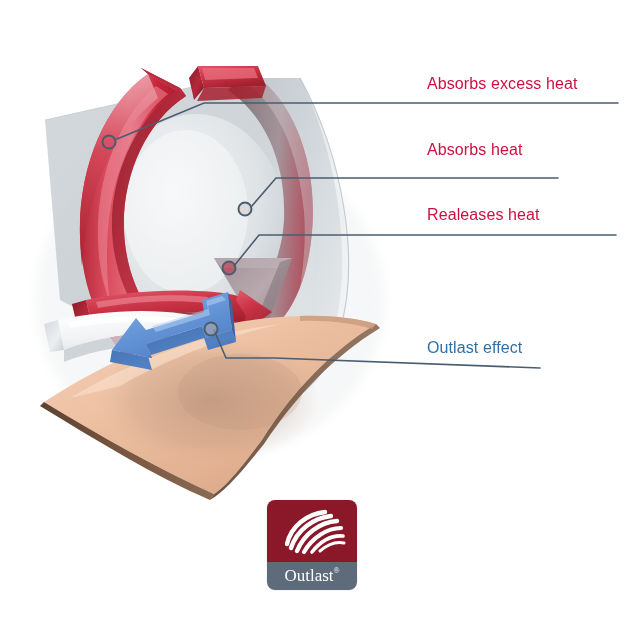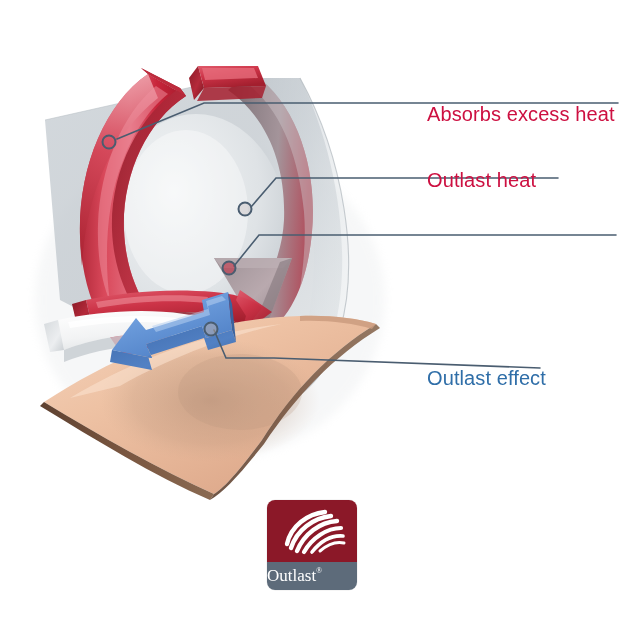--- a/index.html
+++ b/index.html
@@ -29,26 +29,25 @@
   #illustration svg {
     display: block;
     width: 625px;
     height: 625px;
   }
 
   
   .callout-label {
     position: absolute;
     font-family: "Liberation Sans", sans-serif;
-    font-size: 20px;
+    font-size: 16px;
     font-weight: 400;
     letter-spacing: 0.1px;
     white-space: nowrap;
     line-height: 1;
-    margin-top: 28px;
   }
   .callout-label.hot  { color: #cd1041; }
   .callout-label.cold { color: #2f6ea8; }
 
   #label-absorbs  { left: 427px; top: 76px; }
   #label-stores   { left: 427px; top: 142px; }
   #label-releases { left: 427px; top: 207px; }
   #label-cooling  { left: 427px; top: 340px; }
 
   
@@ -71,20 +70,21 @@
   }
   #brand-logo-mark svg { display:block; width:90px; height:62px; }
   #brand-logo-band {
     position: absolute;
     left: 0; top: 62px;
     width: 90px;
     height: 28px;
     background: #5d6b7a;
     display: flex;
     align-items: center;
+    justify-content: center;
   }
   #brand-logo-wordmark {
     color: #ffffff;
     font-family: "Liberation Serif", serif;
     font-size: 17px;
     line-height: 1;
     position: relative;
     top: -1px;
   }
   #brand-logo-wordmark .reg {
@@ -373,22 +373,23 @@
         <circle cx="109" cy="142" r="6.5" fill="#d9566a" fill-opacity="0.35"></circle>
         <circle cx="245" cy="209" r="6.5" fill="#c8c2c4" fill-opacity="0.45"></circle>
         <circle cx="229" cy="268" r="6.5" fill="#c3263c" fill-opacity="0.55"></circle>
         <circle cx="211" cy="329" r="6.5" fill="#cbb3a1" fill-opacity="0.45"></circle>
       </g>
     </svg>
   </div>
 
   <div class="callout-label hot" id="label-absorbs">Absorbs excess heat</div>
 
-  <div class="callout-label hot" id="label-stores">Outlast heat</div>
-
+  <div class="callout-label hot" id="label-stores">Absorbs heat</div>
+
+  <div class="callout-label hot" id="label-releases">Realeases heat</div>
 
   <div class="callout-label cold" id="label-cooling">Outlast effect</div>
 
   <div id="brand-logo">
     <div id="brand-logo-mark">
       <svg viewBox="0 0 90 62" xmlns="http://www.w3.org/2000/svg">
         <g fill="none" stroke="#ffffff" stroke-linecap="round">
           <path d="M 20,44 C 24,26 40,14 58,12" stroke-width="4.4"></path>
           <path d="M 24,48 C 30,30 46,18 64,16" stroke-width="4.4"></path>
           <path d="M 30,51 C 37,34 53,22 70,21" stroke-width="4.4"></path>

